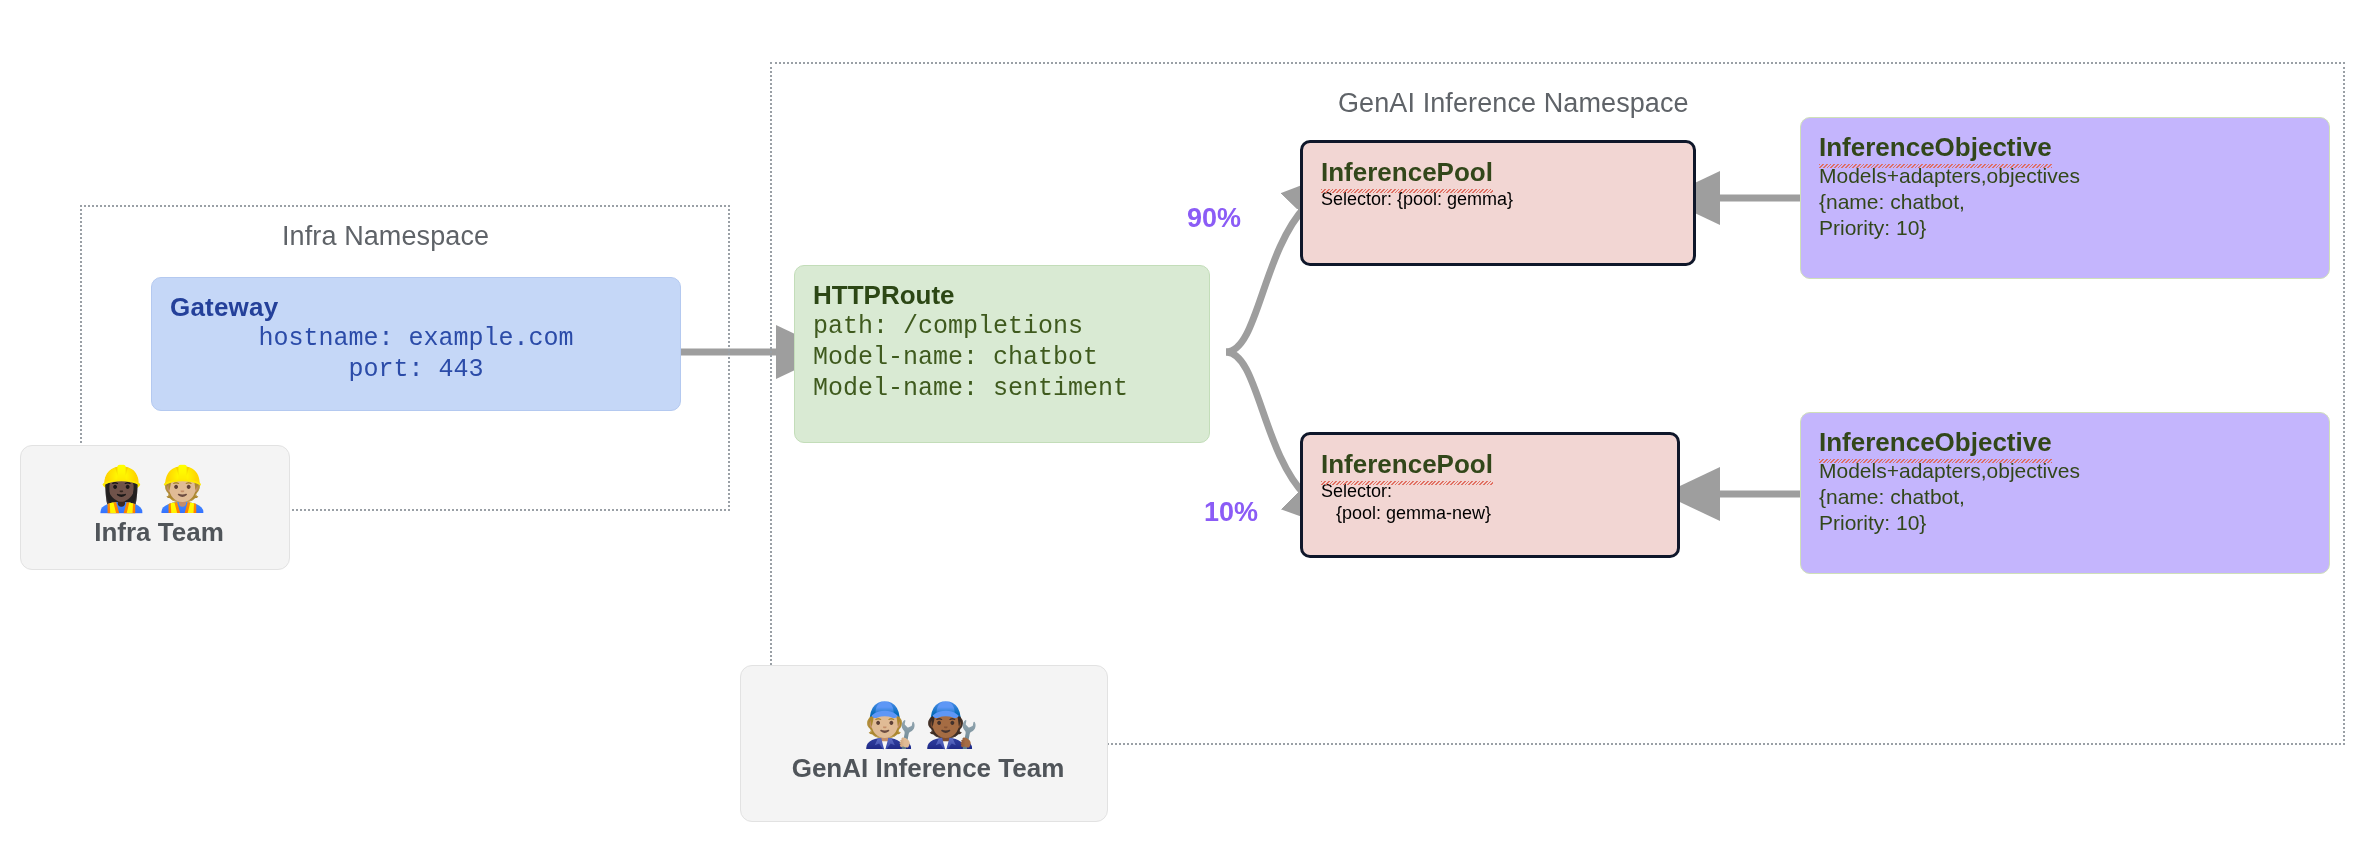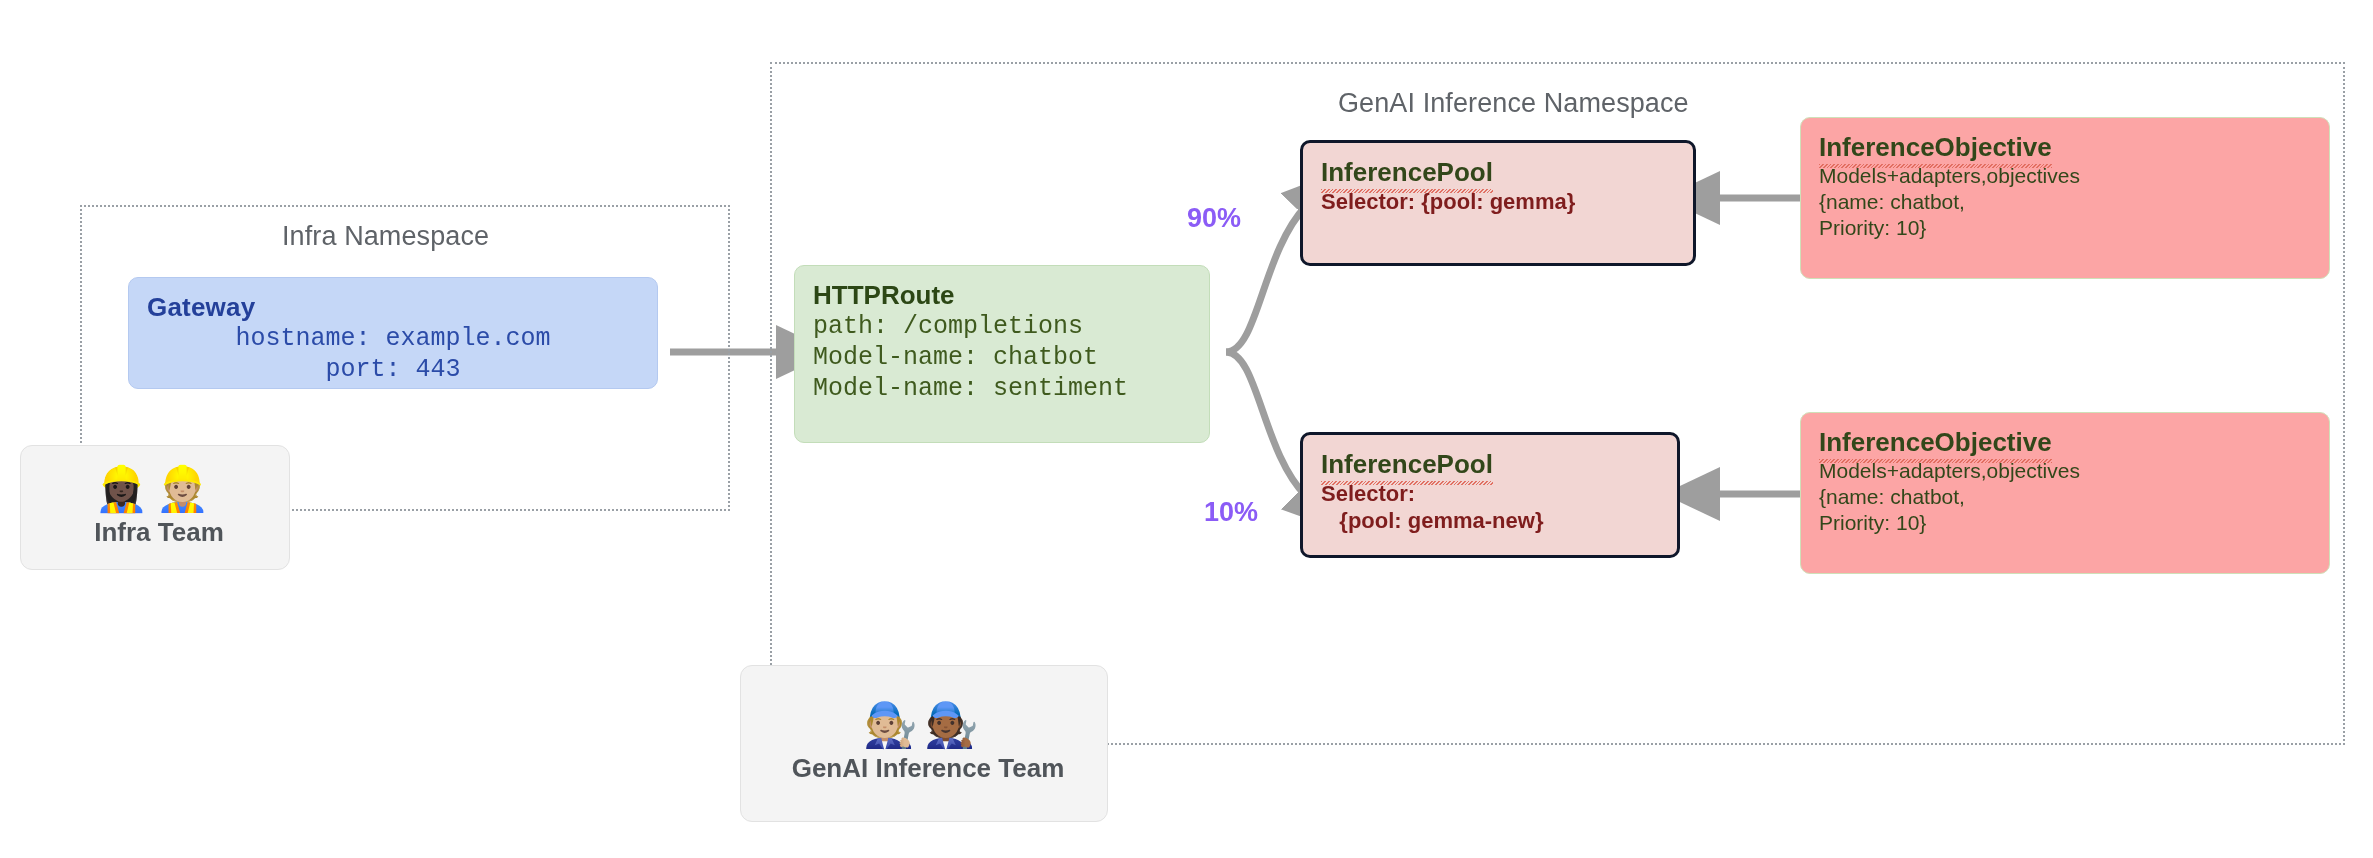--- a/index.html
+++ b/index.html
@@ -75,25 +75,25 @@
   }
   .card-route .card-title { color: #2c4715; }
   .card-route .card-body  { color: #3f5a1e; font-family: "Liberation Mono", monospace; }
 
   
   .card-pool {
     background: #f2d6d3;
     border: 3px solid #0f172a;
   }
   .card-pool .card-title { color: #32471a; }
-  .card-pool .card-body  { color: #7f1d1d; font-size: 22px; font-weight: bold; }
+  .card-pool .card-body  { color: #000000; font-size: 18px; }
 
   
   .card-objective {
-    background: #fca5a5;
+    background: #c4b5fd;
     border: 1px solid #cfe0b8;
   }
   .card-objective .card-title { color: #32471a; }
   .card-objective .card-body  { color: #32471a; font-family: Liberation Sans, sans-serif; font-size: 21px; }
 
   
   .squiggle {
     display: inline-block;
     position: relative;
   }
@@ -180,21 +180,21 @@
     <path d="M 1226,352 C 1258,352 1262,452 1306,496" fill="none" stroke="#9e9e9e" stroke-width="7" marker-end="url(#arrow-right)"></path>
 
     <line x1="1800" y1="198" x2="1712" y2="198" stroke="#9e9e9e" stroke-width="7" marker-end="url(#arrow-left)"></line>
 
     <line x1="1800" y1="494" x2="1712" y2="494" stroke="#9e9e9e" stroke-width="7" marker-end="url(#arrow-left)"></line>
   </svg>
 
   <div class="namespace" style="left:80px; top:205px; width:650px; height:306px;"></div>
   <div class="ns-title" style="left:282px; top:221px;">Infra Namespace</div>
 
-  <div class="card card-gateway mono" style="left:128px; top:277px; width:530px; height:112px;">
+  <div class="card card-gateway mono" style="left:151px; top:277px; width:530px; height:134px;">
     <div class="card-title">Gateway</div>
     <div class="card-body">hostname: example.com
 port: 443</div>
   </div>
 
   <div class="namespace" style="left:770px; top:62px; width:1575px; height:683px;"></div>
   <div class="ns-title" style="left:1338px; top:88px;">GenAI Inference Namespace</div>
 
   <div class="card card-route mono" style="left:794px; top:265px; width:416px; height:178px;">
     <div class="card-title">HTTPRoute</div>

